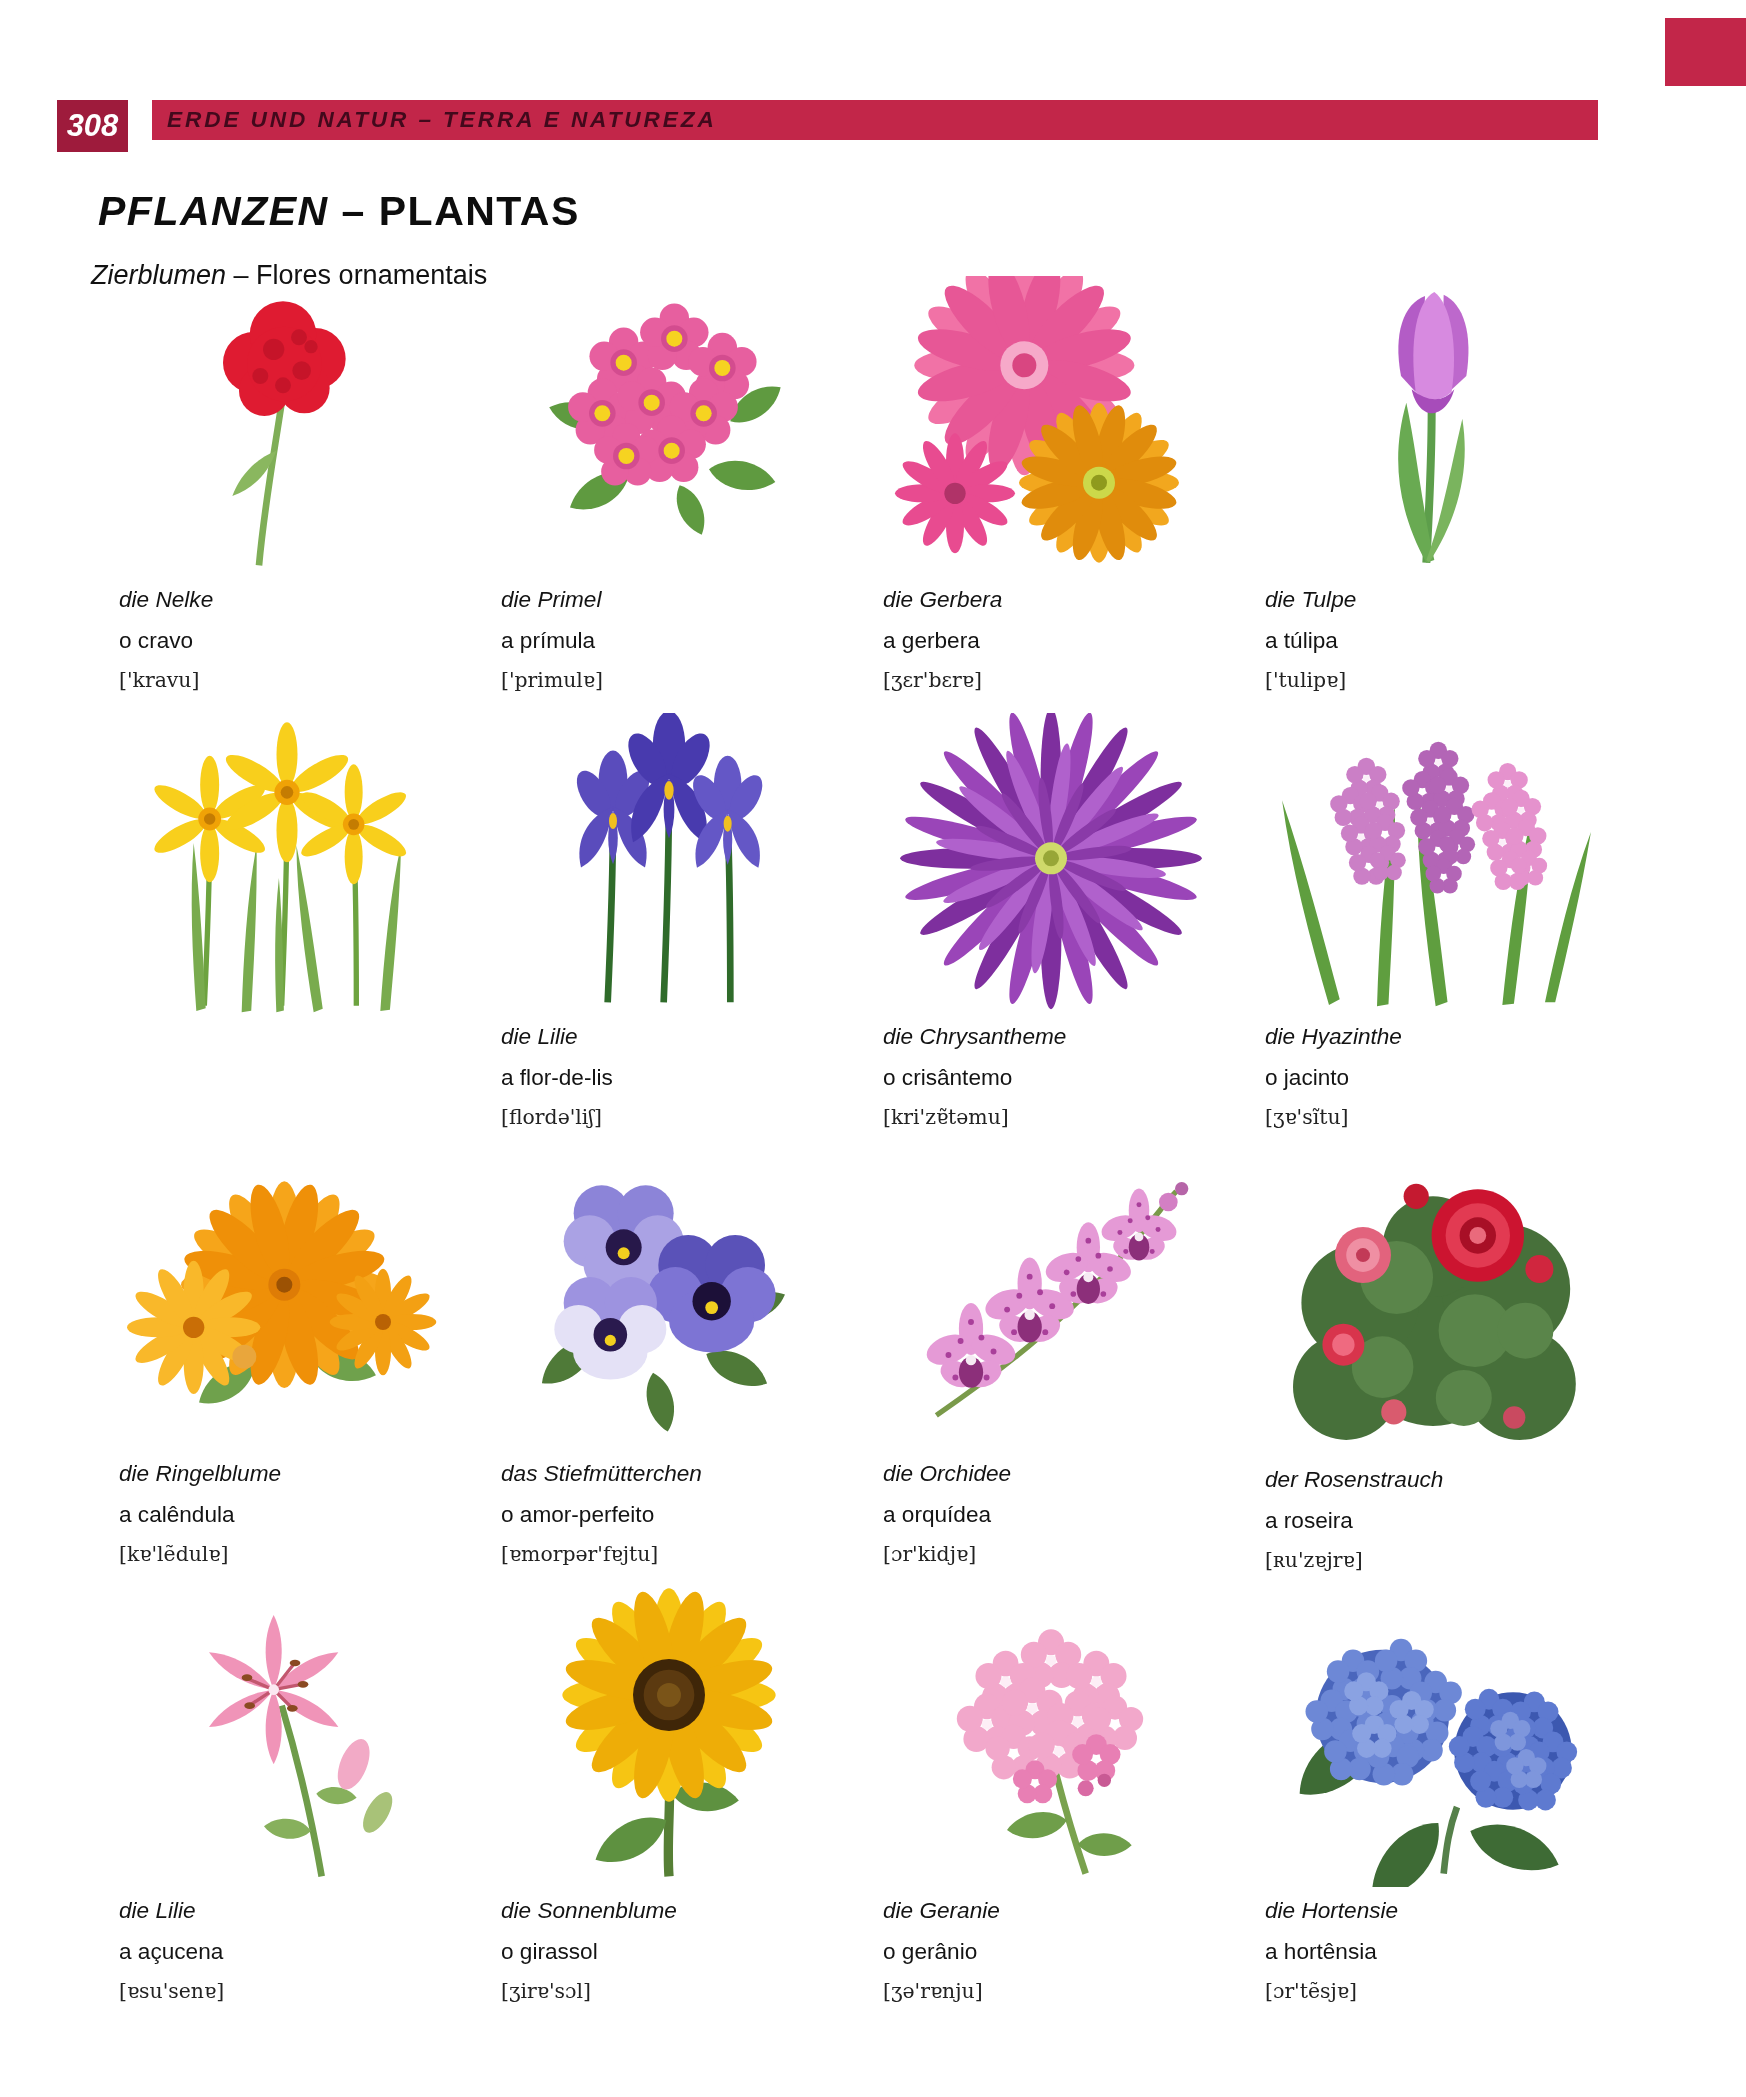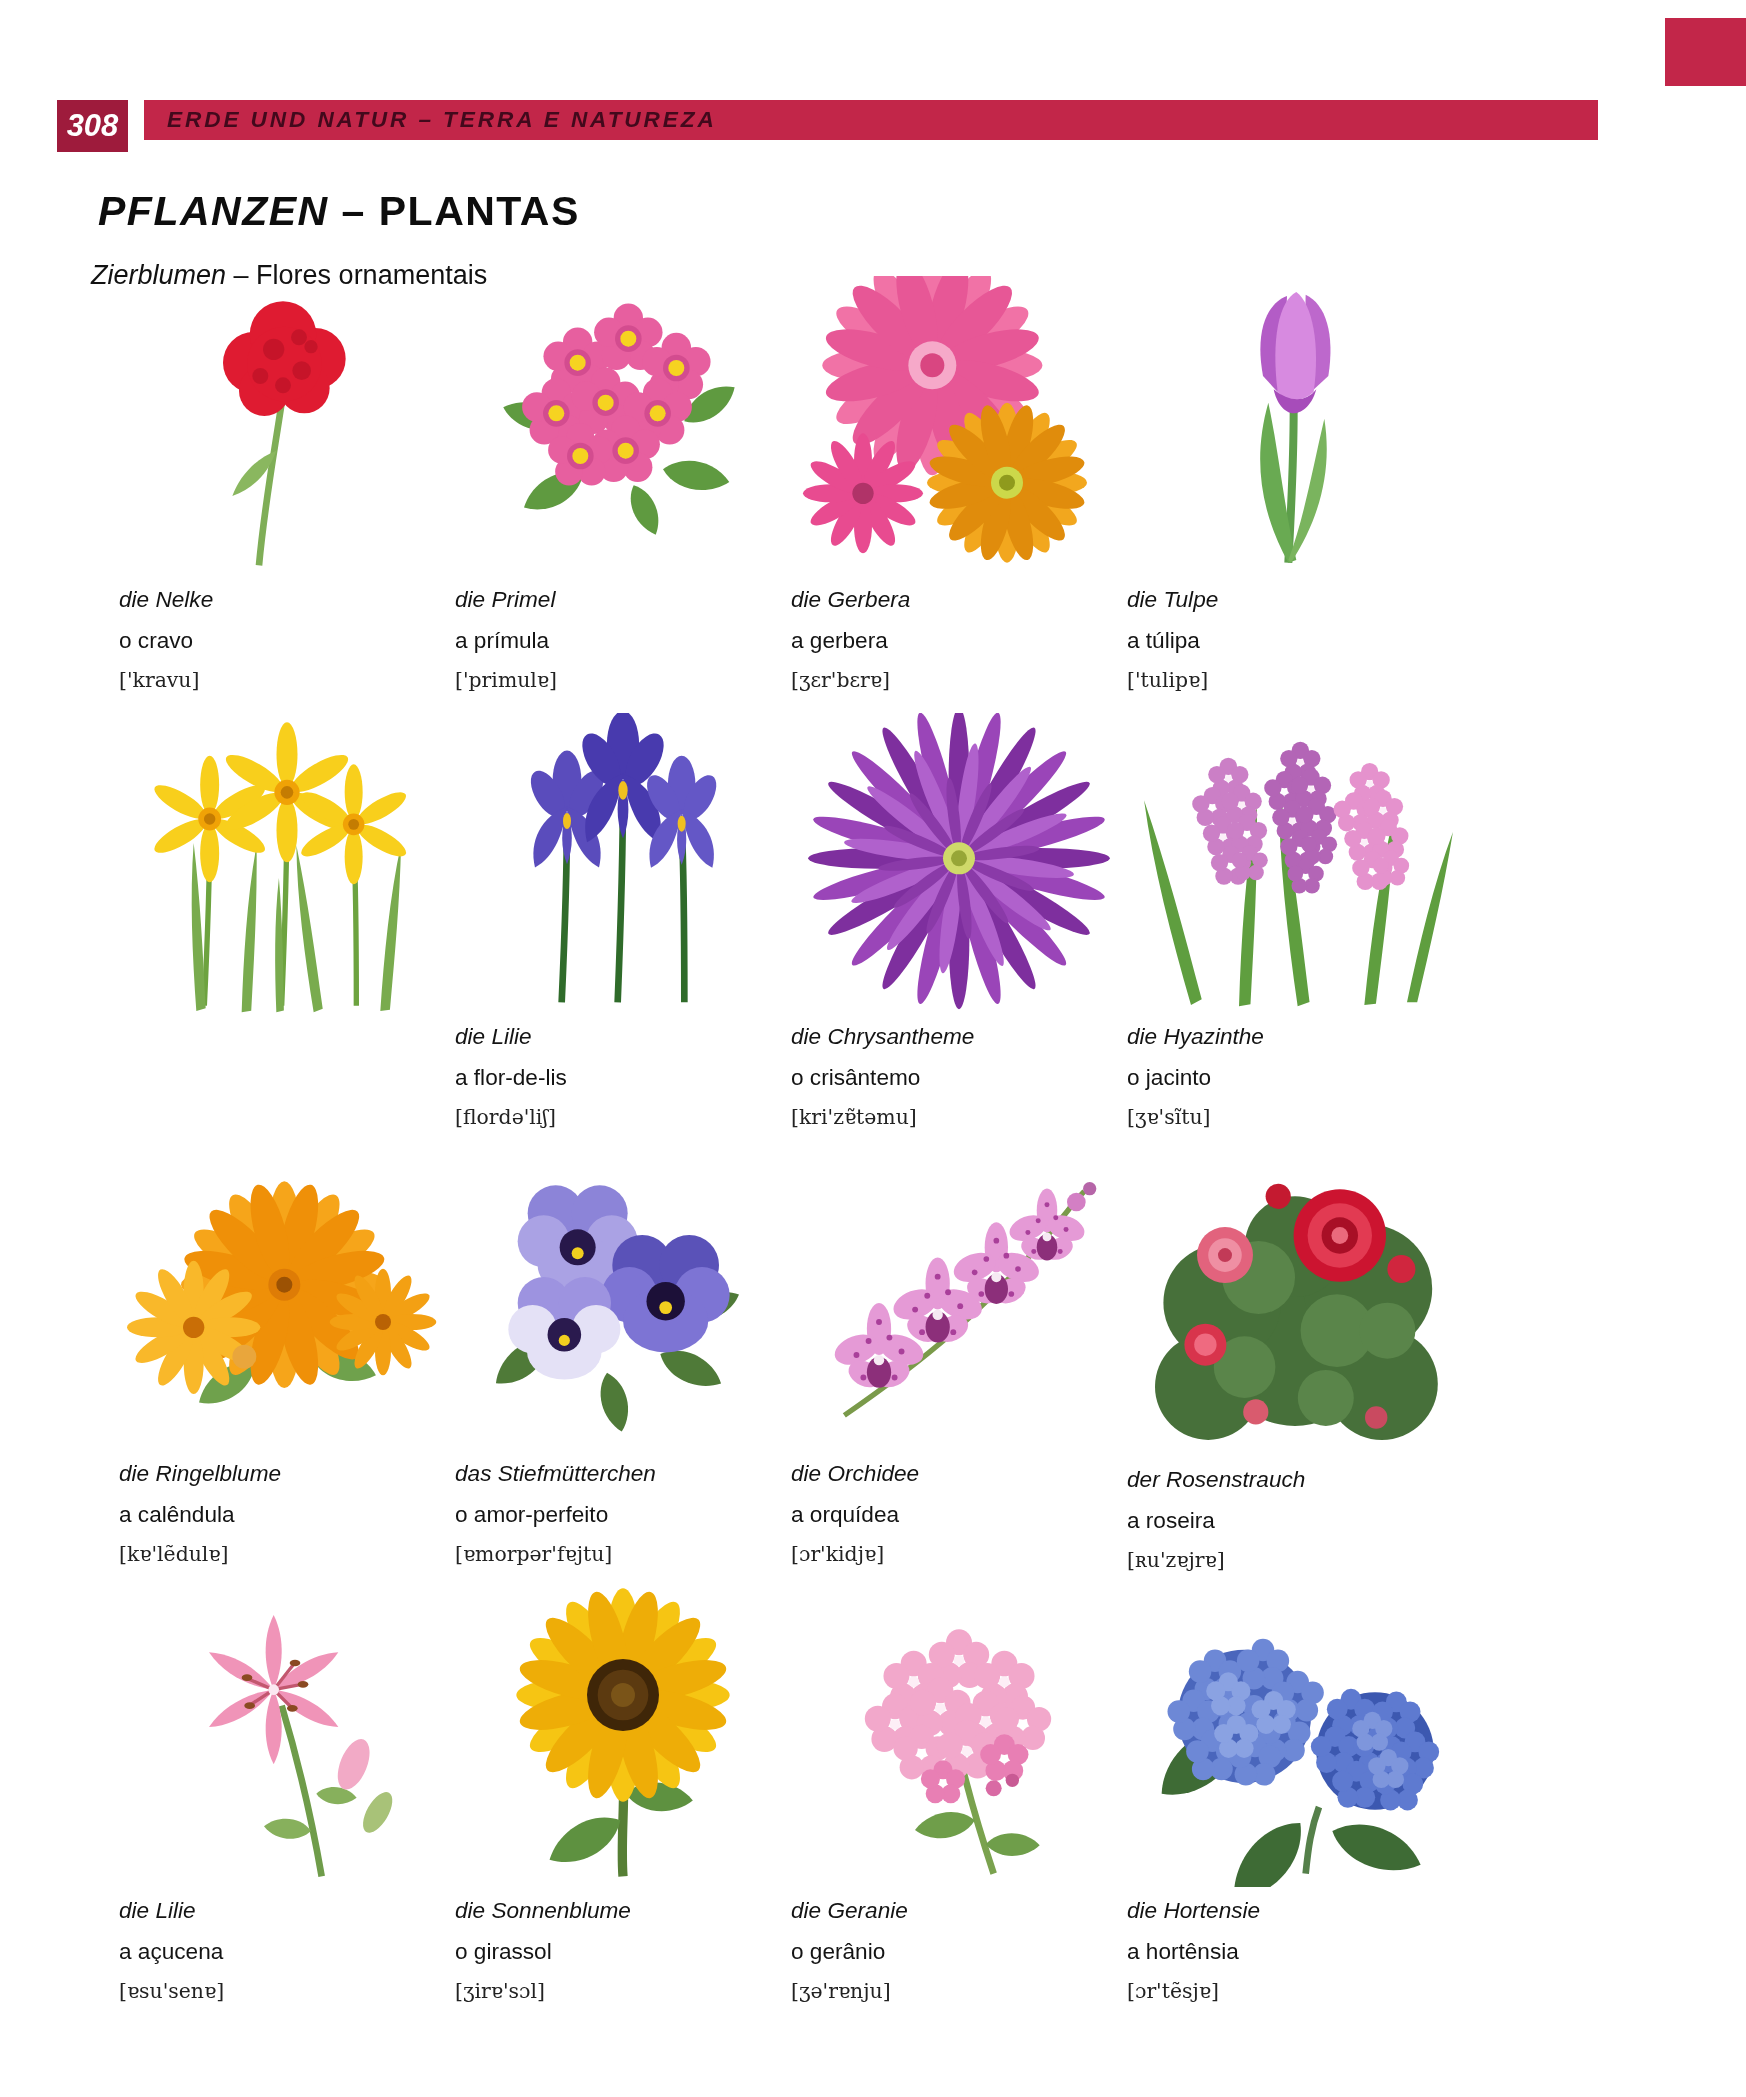--- a/index.html
+++ b/index.html
@@ -3,28 +3,28 @@
 <meta charset="utf-8">
 <style>
   *{box-sizing:border-box}
   html,body{margin:0;padding:0}
   body{width:1747px;height:2097px;background:#ffffff;position:relative;overflow:hidden;
        font-family:"Liberation Sans",sans-serif;color:#141414}
   .corner-tab{position:absolute;top:18px;right:0;width:82px;height:68px;background:#c22649}
   .band{position:absolute;top:100px;left:57px;width:1541px;height:40px;display:flex}
   .pagenum{width:71px;height:52px;background:#9e1b3c;color:#ffffff;font-size:31px;font-weight:bold;
            font-style:italic;display:flex;align-items:center;justify-content:center}
-  .chapter{margin-left:16px;flex:1;background:#c22649;color:#42091c;display:flex;align-items:center;
-           padding-left:23px;font-size:22.6px;font-weight:bold;font-style:italic;letter-spacing:2.9px}
+  .chapter{margin-left:24px;flex:1;background:#c22649;color:#42091c;display:flex;align-items:center;
+           padding-left:15px;font-size:22.6px;font-weight:bold;font-style:italic;letter-spacing:2.9px}
   h1{position:absolute;top:180px;left:90px;margin:8px;font-size:41px;font-weight:bold;color:#0d0d0d;letter-spacing:1.5px}
   h1 .t-de{font-style:italic}
   h2{position:absolute;top:256px;left:87px;margin:4px;font-size:27px;font-weight:normal;color:#111}
   h2 .s-de{font-style:italic}
   .grid{position:absolute;top:263px;left:119px;width:1482px;display:grid;
-        grid-template-columns:repeat(4,336px);}
+        grid-template-columns:repeat(4,336px);column-gap:46px}
   figure.cell{margin:0;height:437px;display:flex;flex-direction:column}
   .img{height:319px;display:flex;align-items:flex-end;justify-content:center}
   .img svg{width:320px;height:300px}
   .img svg.big{width:336px;height:336px}
   figcaption{padding-top:2.9px}
   .de{font-style:italic;font-size:22.6px;line-height:41px;white-space:nowrap}
   .pt{font-size:22.6px;line-height:41px;white-space:nowrap}
   .ipa{font-family:"DejaVu Serif",serif;font-size:20.4px;line-height:39px;color:#222;white-space:nowrap}
 </style>
 </head>

